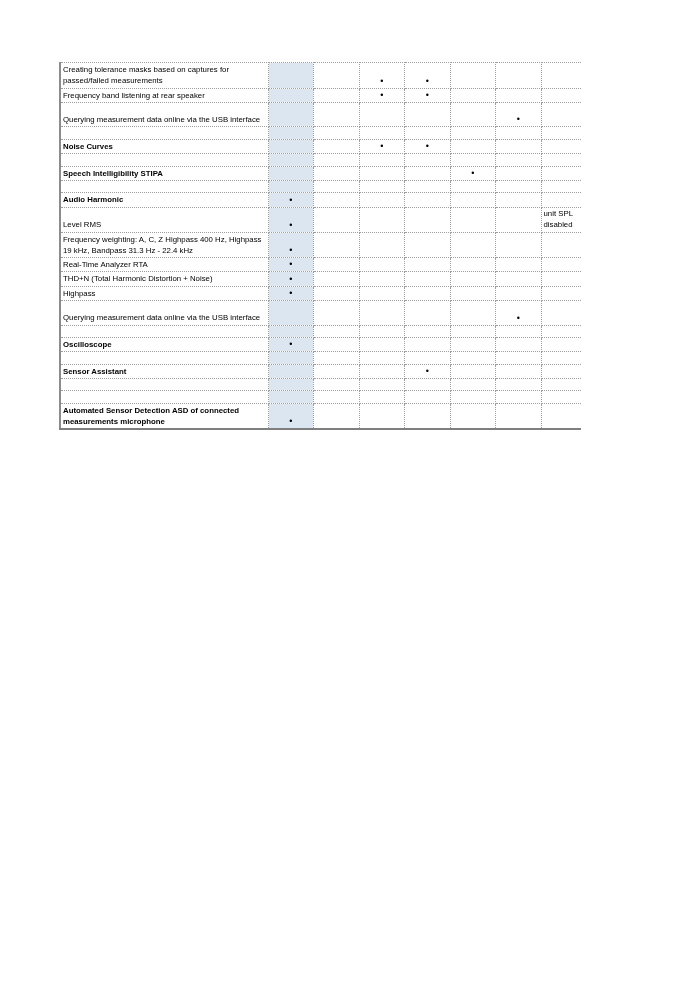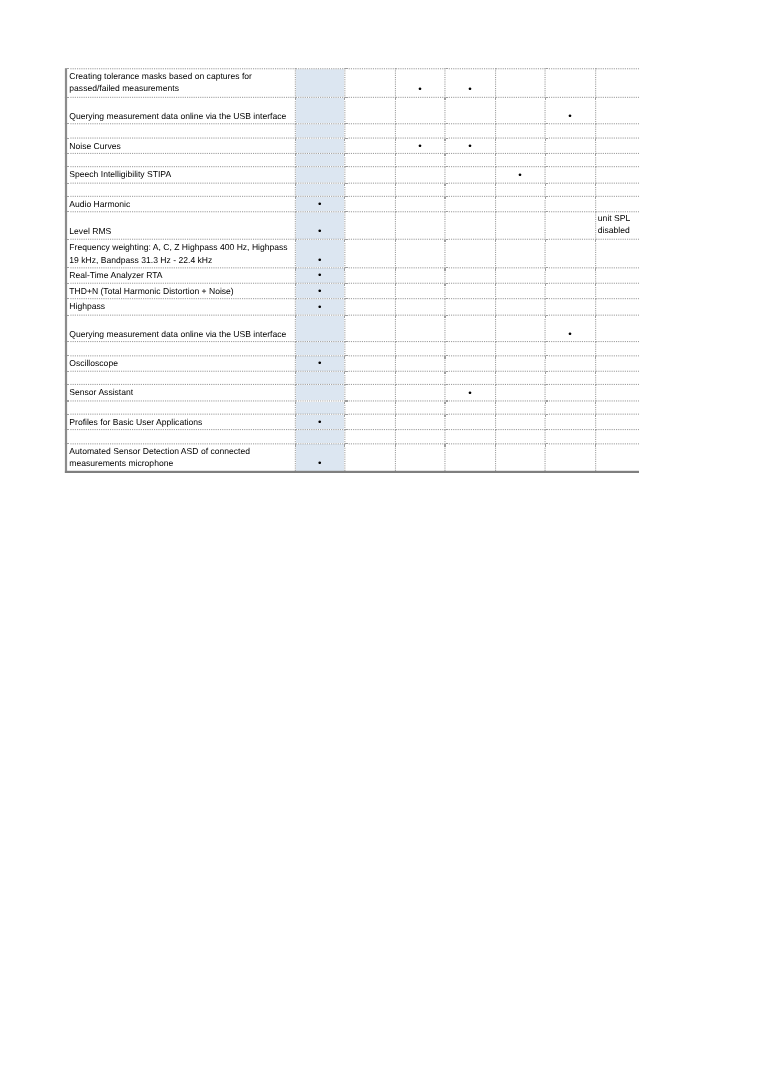--- a/index.html
+++ b/index.html
@@ -31,21 +31,21 @@
     font-size: 7.8px;
     vertical-align: bottom;
     padding: 0;
     overflow: hidden;
   }
   td.feature {
     padding: 1px 3px 1px 2px;
     line-height: 11.3px;
     text-align: left;
   }
-  td.feature.bold { font-weight: normal; }
+  td.feature.bold { font-weight: bold; }
   td.mark {
     text-align: center;
     padding-bottom: 2px;
   }
   td.mark.hl { background: #dce6f1; }
   tr.single { height: 12.4px; }
   tr.double { height: 24.6px; }
   .dot-mark {
     font-size: 9px;
     line-height: 9px;
@@ -80,20 +80,31 @@
           <td class="feature"><span>Creating tolerance masks based on captures for passed/failed measurements</span></td>
           <td class="mark hl"></td>
           <td class="mark"></td>
           <td class="mark"><span class="dot-mark">•</span></td>
           <td class="mark"><span class="dot-mark">•</span></td>
           <td class="mark"></td>
           <td class="mark"></td>
           <td class="mark"></td>
           <td class="mark"></td>
         </tr>
+        <tr class="single">
+          <td class="feature"><span>Frequency band listening at rear speaker</span></td>
+          <td class="mark hl"></td>
+          <td class="mark"></td>
+          <td class="mark"><span class="dot-mark">•</span></td>
+          <td class="mark"><span class="dot-mark">•</span></td>
+          <td class="mark"></td>
+          <td class="mark"></td>
+          <td class="mark"></td>
+          <td class="mark"></td>
+        </tr>
         <tr class="double">
           <td class="feature"><span>Querying measurement data online via the USB interface</span></td>
           <td class="mark hl"></td>
           <td class="mark"></td>
           <td class="mark"></td>
           <td class="mark"></td>
           <td class="mark"></td>
           <td class="mark"><span class="dot-mark">•</span></td>
           <td class="mark"></td>
           <td class="mark"></td>
@@ -272,31 +283,20 @@
           <td class="mark"></td>
           <td class="mark"><span class="dot-mark">•</span></td>
           <td class="mark"></td>
           <td class="mark"></td>
           <td class="mark"></td>
           <td class="mark"></td>
         </tr>
         <tr class="single">
           <td class="feature"></td>
           <td class="mark hl"></td>
-          <td class="mark"></td>
-          <td class="mark"></td>
-          <td class="mark"></td>
-          <td class="mark"></td>
-          <td class="mark"></td>
-          <td class="mark"></td>
-          <td class="mark"></td>
-        </tr>
-        <tr class="single">
-          <td class="feature bold"><span>Profiles for Basic User Applications</span></td>
-          <td class="mark hl"><span class="dot-mark">•</span></td>
           <td class="mark"></td>
           <td class="mark"></td>
           <td class="mark"></td>
           <td class="mark"></td>
           <td class="mark"></td>
           <td class="mark"></td>
           <td class="mark"></td>
         </tr>
         <tr class="single">
           <td class="feature"></td>

